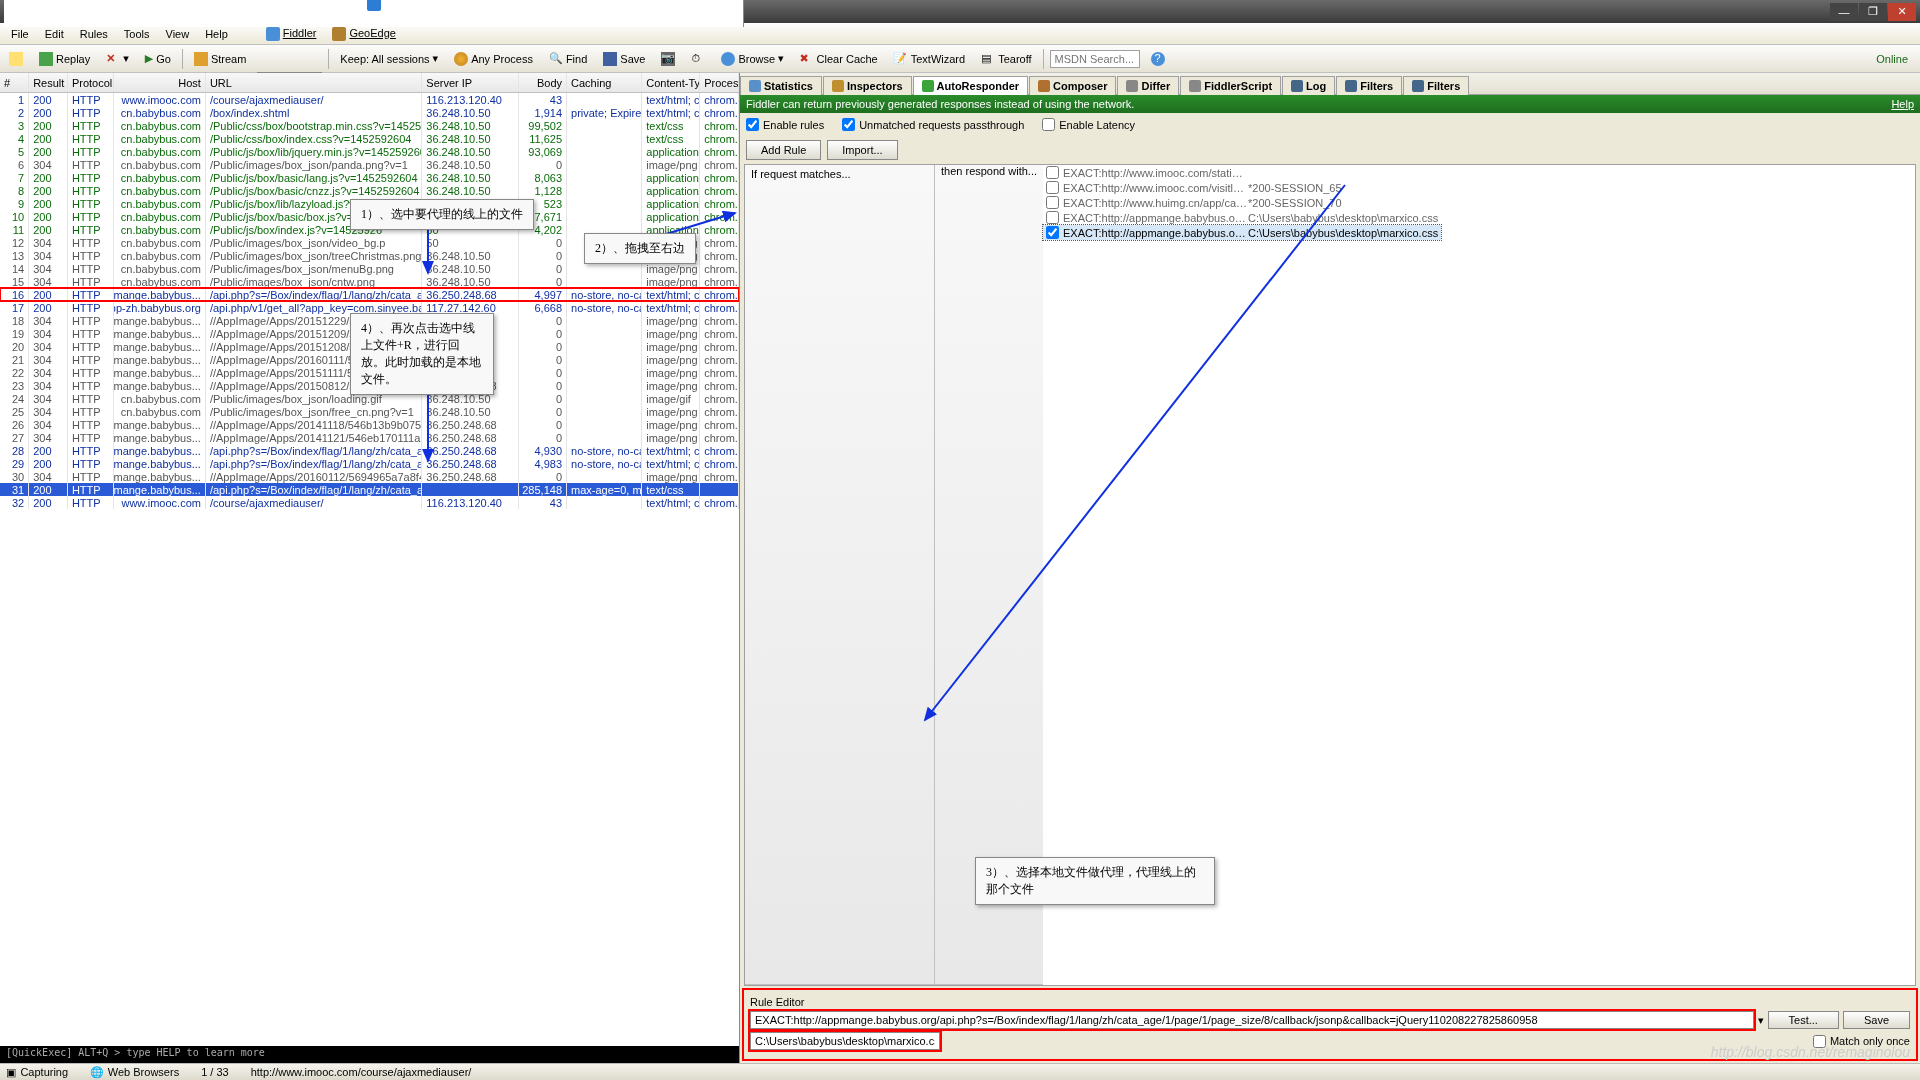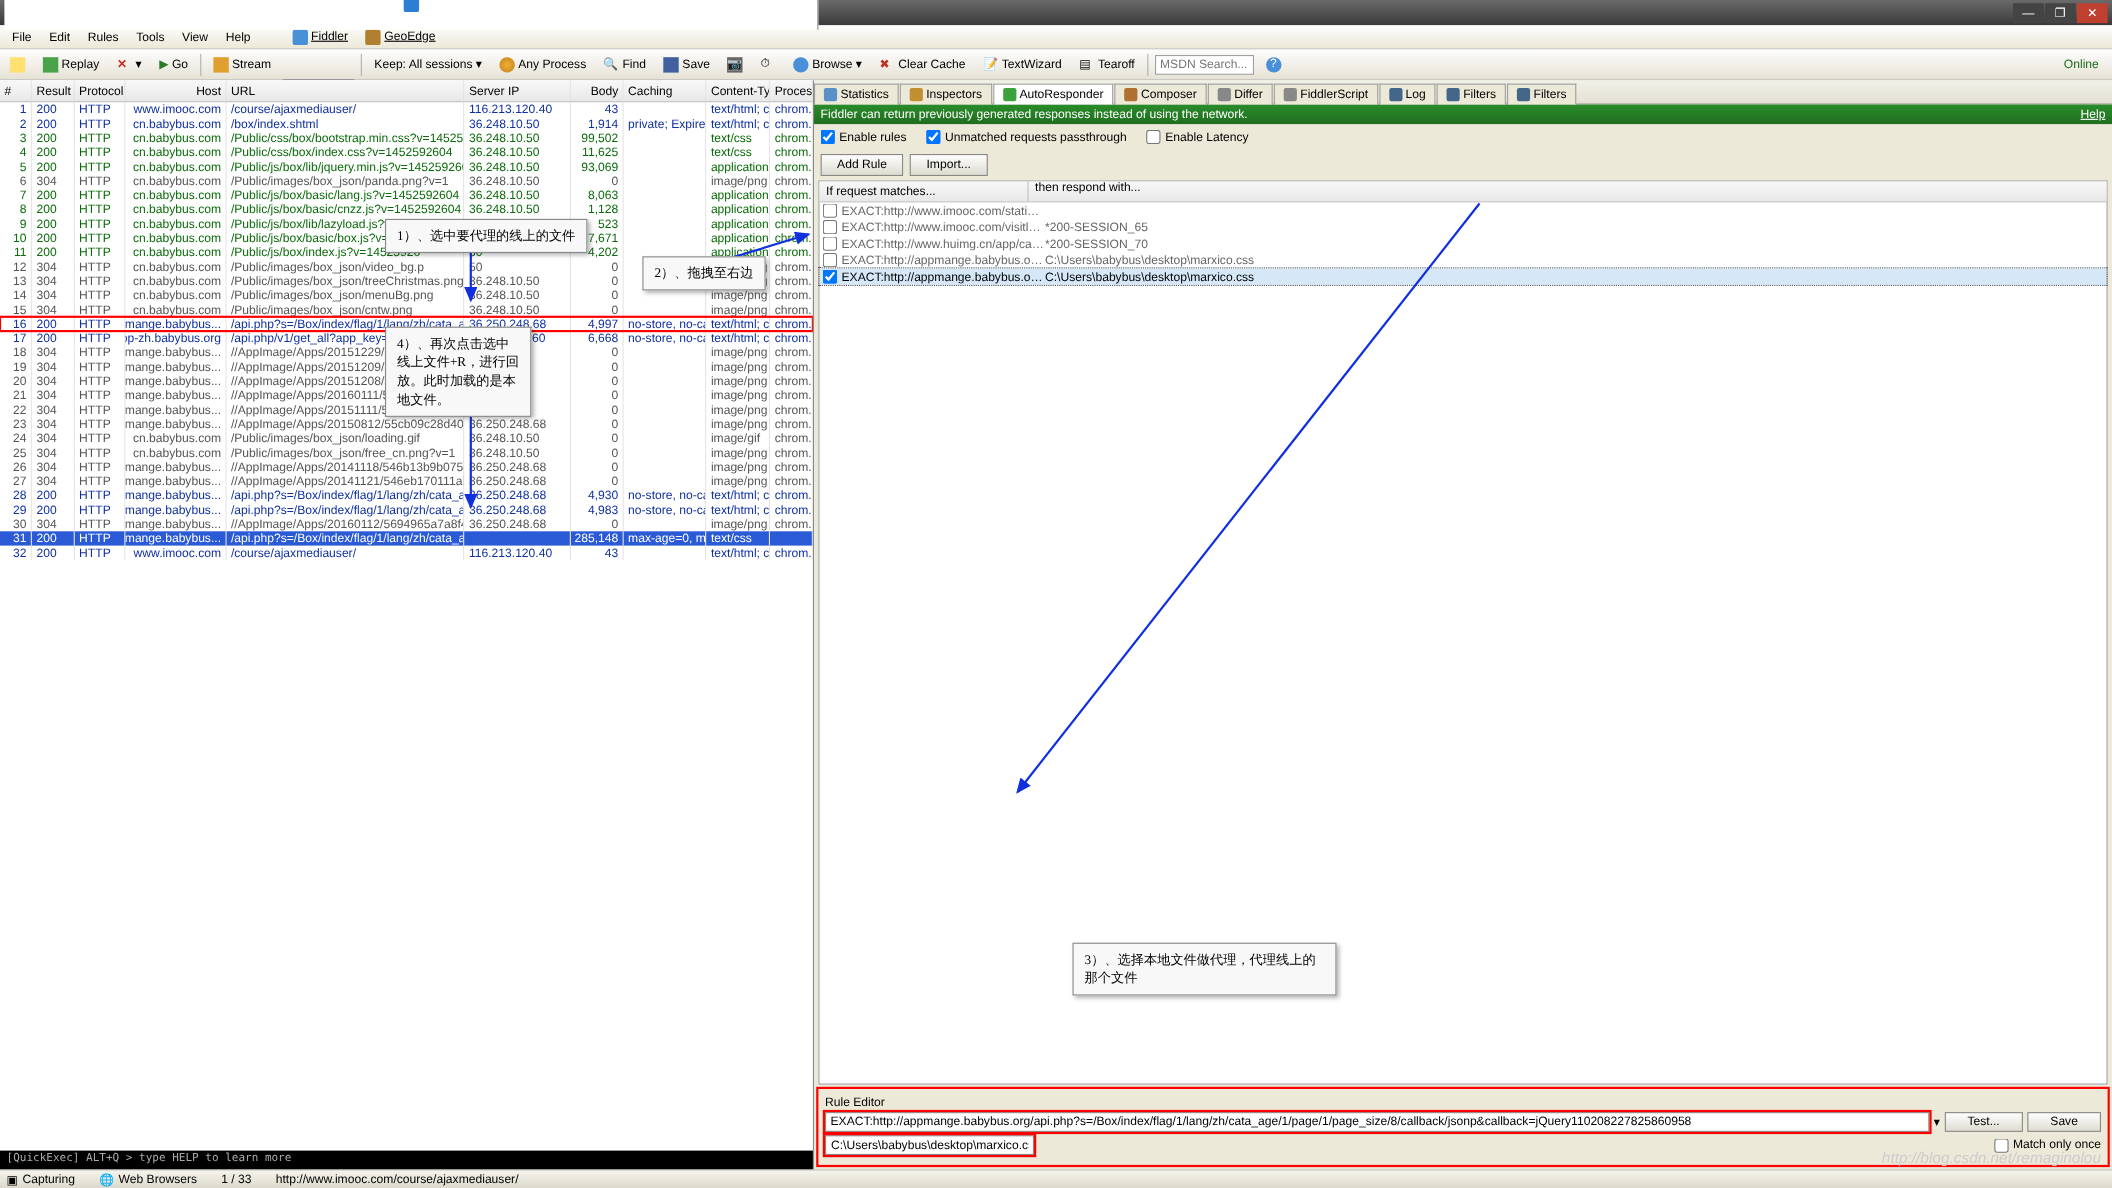--- a/index.html
+++ b/index.html
@@ -32,31 +32,31 @@
 .c-url { width: 225px; } .c-ip { width: 100px; } .c-body { width: 50px; justify-content: flex-end; } .c-cache { width: 78px; }
 .c-ct { width: 60px; } .c-proc { width: 40px; }
 .rows { overflow: hidden; flex: 1; position: relative; }
 .row { display: flex; height: 13px; font-size: 10.5px; }
 .row.green div { color: #0a6b0a; } .row.grey div { color: #555; } .row.blue div { color: #1030a0; }
 .row.sel { background: #2a5ad6; } .row.sel div { color: #fff !important; }
 .row.outlined { outline: 2px solid red; outline-offset: -1px; }
 .row .ri { width: 12px; height: 10px; margin-right: 2px; display: inline-block; }
 
 .tabs { display: flex; background: linear-gradient(#f2f1e8,#e4e1d4); height: 22px; border-bottom: 1px solid #a0a0a0; align-items: flex-end; }
-.tab { padding: 3px 8px; border: 1px solid #a0a0a0; border-bottom: none; background: #ece9d8; margin-right: 1px; display: flex; align-items: flex-end; gap: 3px; position: relative; top: 1px; }
+.tab { padding: 3px 8px; border: 1px solid #a0a0a0; border-bottom: none; background: #ece9d8; margin-right: 1px; display: flex; align-items: flex-end; gap: 3px; position: relative; top: 1px; font-weight: bold; }
 .tab.active { background: #fff; z-index: 2; }
 .tab .ti2 { width: 12px; height: 12px; display: inline-block; }
 .greenbar { background: linear-gradient(#2a8c2a,#1f6d1f); color: #fff; padding: 3px 6px; display: flex; justify-content: space-between; align-items: center; }
 .greenbar a { color: #fff; text-decoration: underline; }
 .optbar { background: #ece9d8; padding: 5px 6px; display: flex; gap: 18px; }
 .chk { display: flex; align-items: center; gap: 4px; }
 .btnbar { padding: 4px 6px; display: flex; gap: 6px; }
 .wbtn { border: 1px solid #888; background: linear-gradient(#fefefe,#dedcd0); padding: 3px 14px; }
 
-.rulegrid { background: #fff; flex: 1; border: 1px solid #a0a0a0; margin: 0 4px; display: flex; flex-direction: column; position: relative; }
+.rulegrid { background: #fff; flex: 1; border: 1px solid #a0a0a0; margin: 0 4px; display: flex; flex-direction: row; position: relative; }
 .rulehdr { display: flex; background: linear-gradient(#f8f8f8,#e8e8e8); border-bottom: 1px solid #c0c0c0; }
 .rh1 { width: 190px; padding: 3px 6px; border-right: 1px solid #c0c0c0; } .rh2 { flex: 1; padding: 0 6px; }
 .rulerow { display: flex; align-items: center; padding: 1px 3px; font-size: 11px; }
 .rulerow input[type=checkbox] { margin-right: 4px; }
 .rulerow .r1 { width: 185px; overflow: hidden; white-space: nowrap; text-overflow: ellipsis; color: #666; }
 .rulerow .r2 { color: #666; }
 .rulerow.active { background: #d6e8f8; outline: 1px dotted #555; }
 .rulerow.active .r1, .rulerow.active .r2 { color: #000; }
 
 .editor-wrap { border: 2px solid red; margin: 2px; padding: 2px; }
@@ -570,21 +570,21 @@
           <div class="c-ip">116.213.120.40</div>
           <div class="c-body">43</div>
           <div class="c-cache"></div>
           <div class="c-ct">text/html; c...</div>
           <div class="c-proc">chrom...</div>
         </div>
       </div>
 
     <div class="annot" style="left:350px;top:126px">1）、选中要代理的线上的文件</div>
     <div class="annot" style="left:584px;top:160px">2）、拖拽至右边</div>
-    <div class="annot" style="left:350px;top:224px;width:133px">4）、再次点击选中线上文件+R，进行回放。此时加载的是本地文件。</div>
+    <div class="annot" style="left:350px;top:240px;width:144px">4）、再次点击选中线上文件+R，进行回放。此时加载的是本地文件。</div>
 
     <svg class="overlay" width="740" height="800">
       <defs>
           <marker id="ah" markerWidth="8" markerHeight="8" refX="6" refY="3" orient="auto">
             <path d="M0,0 L7,3 L0,6 Z" fill="#1030e0"></path>
           </marker>
         </defs>
       <line x1="428" y1="155" x2="428" y2="200" stroke="#1030e0" stroke-width="2" marker-end="url(#ah)"></line>
       <line x1="620" y1="175" x2="735" y2="140" stroke="#1030e0" stroke-width="2" marker-end="url(#ah)"></line>
       <line x1="428" y1="285" x2="428" y2="388" stroke="#1030e0" stroke-width="2" marker-end="url(#ah)"></line>

